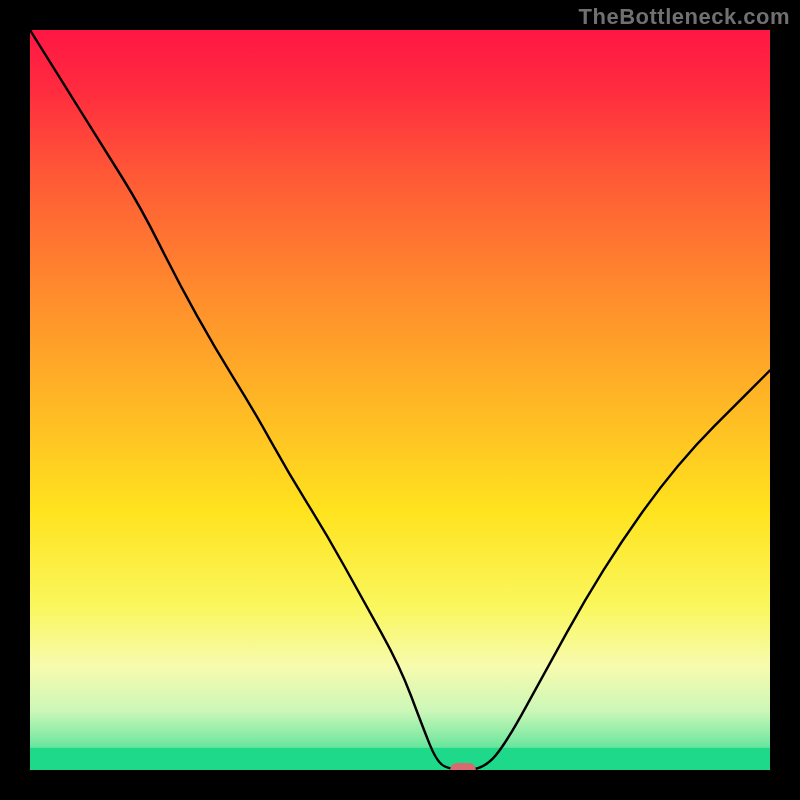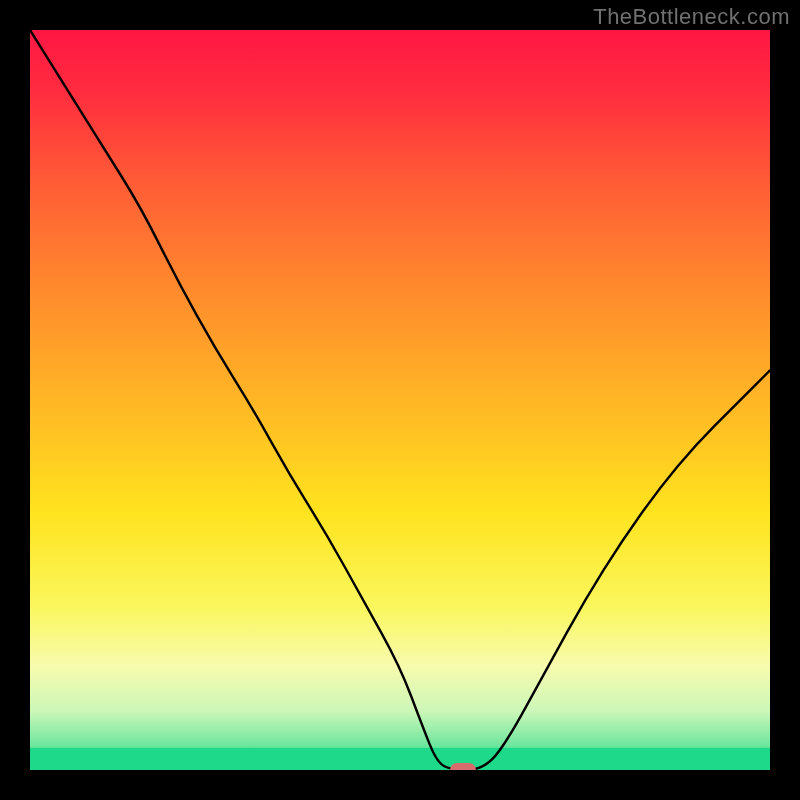--- a/index.html
+++ b/index.html
@@ -15,21 +15,21 @@
     width: 800px;
     height: 800px;
     background: #000;
   }
   .watermark {
     position: absolute;
     top: 4px;
     right: 10px;
     color: #707070;
     font-size: 22px;
-    font-weight: 400;
+    font-weight: 700;
     letter-spacing: 0.5px;
     z-index: 10;
   }
   .plot {
     position: absolute;
     left: 30px;
     top: 30px;
     width: 740px;
     height: 740px;
     overflow: hidden;

